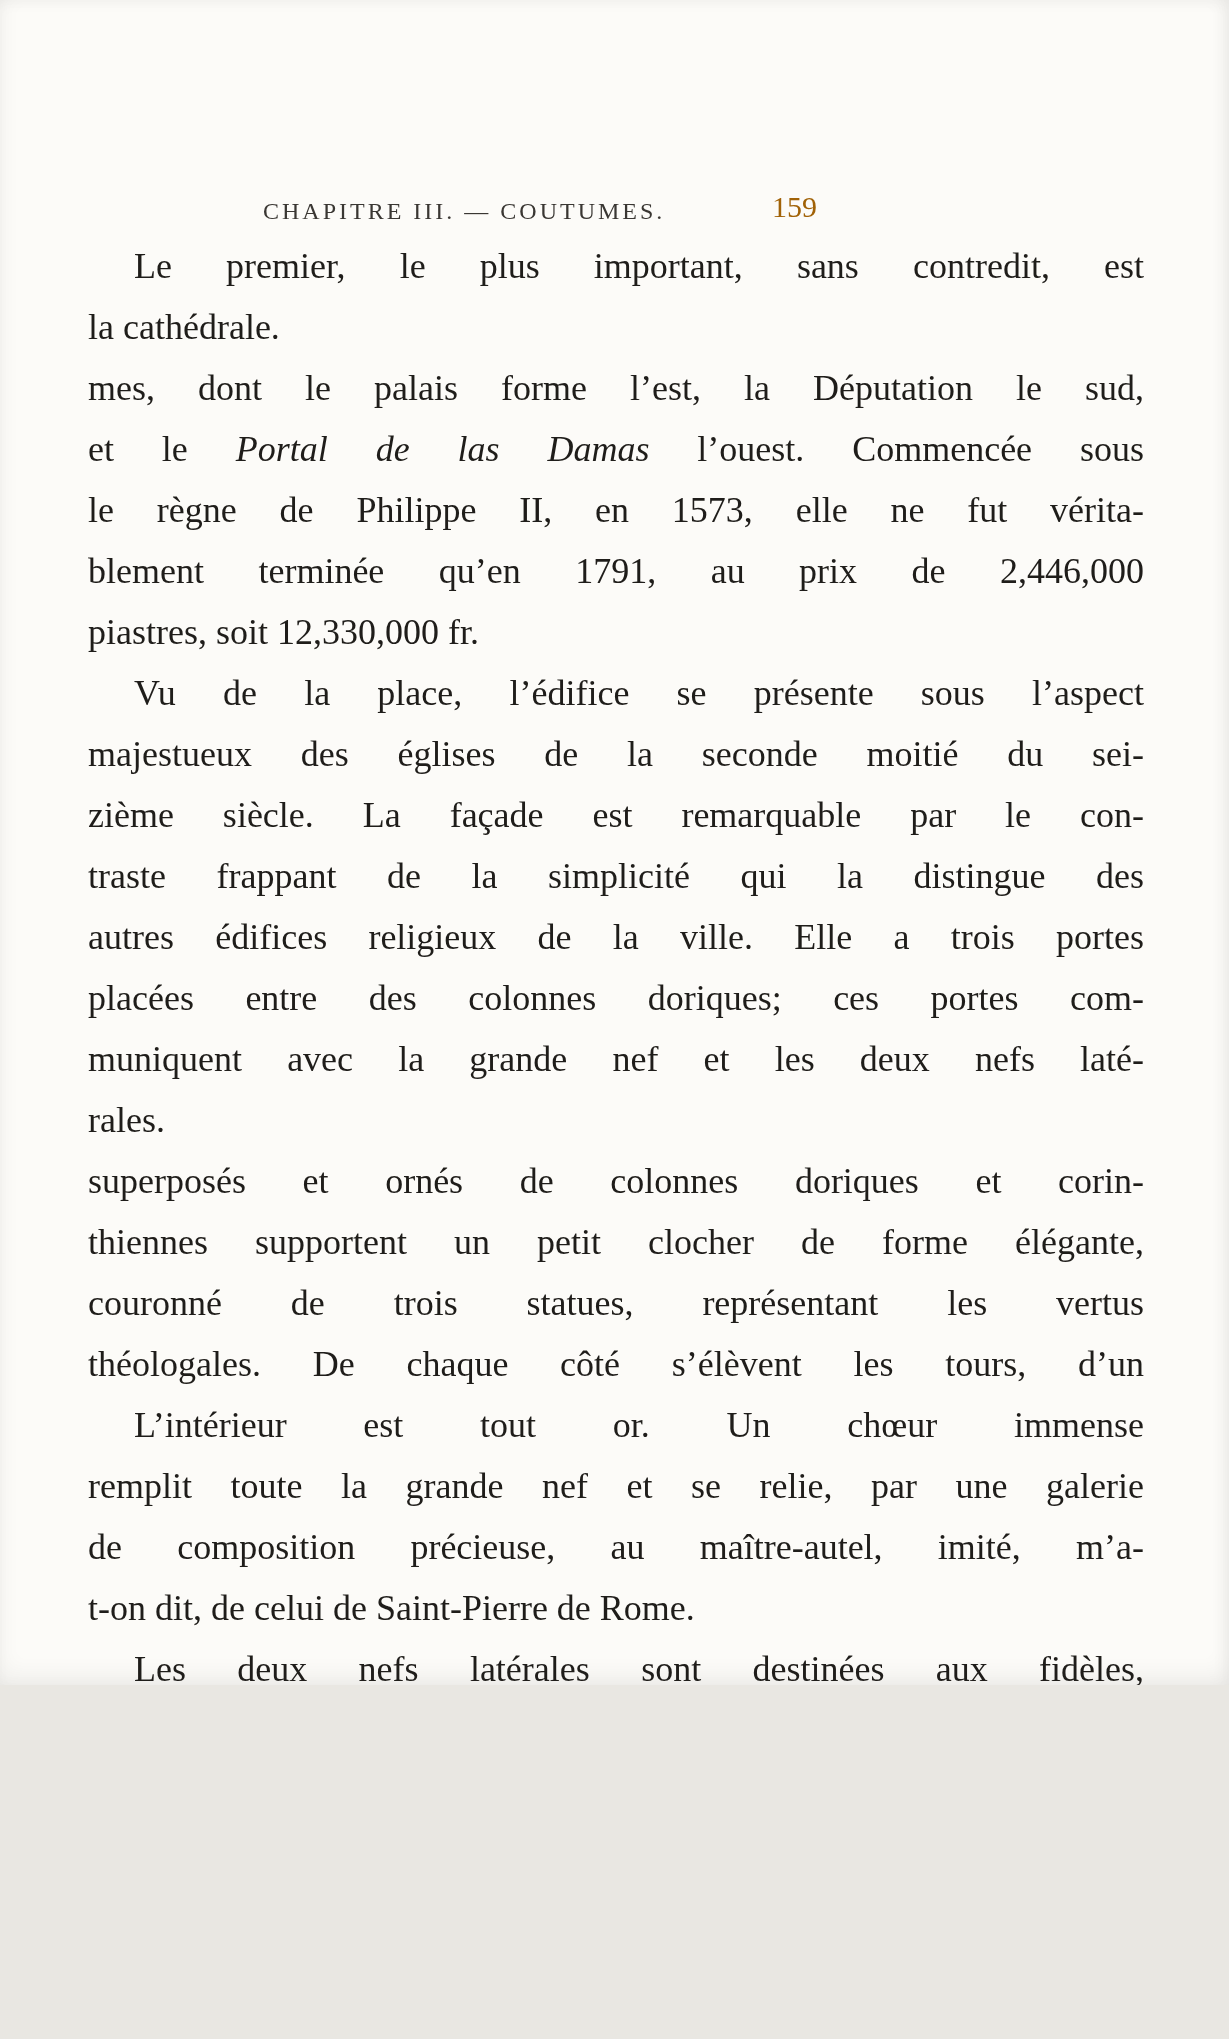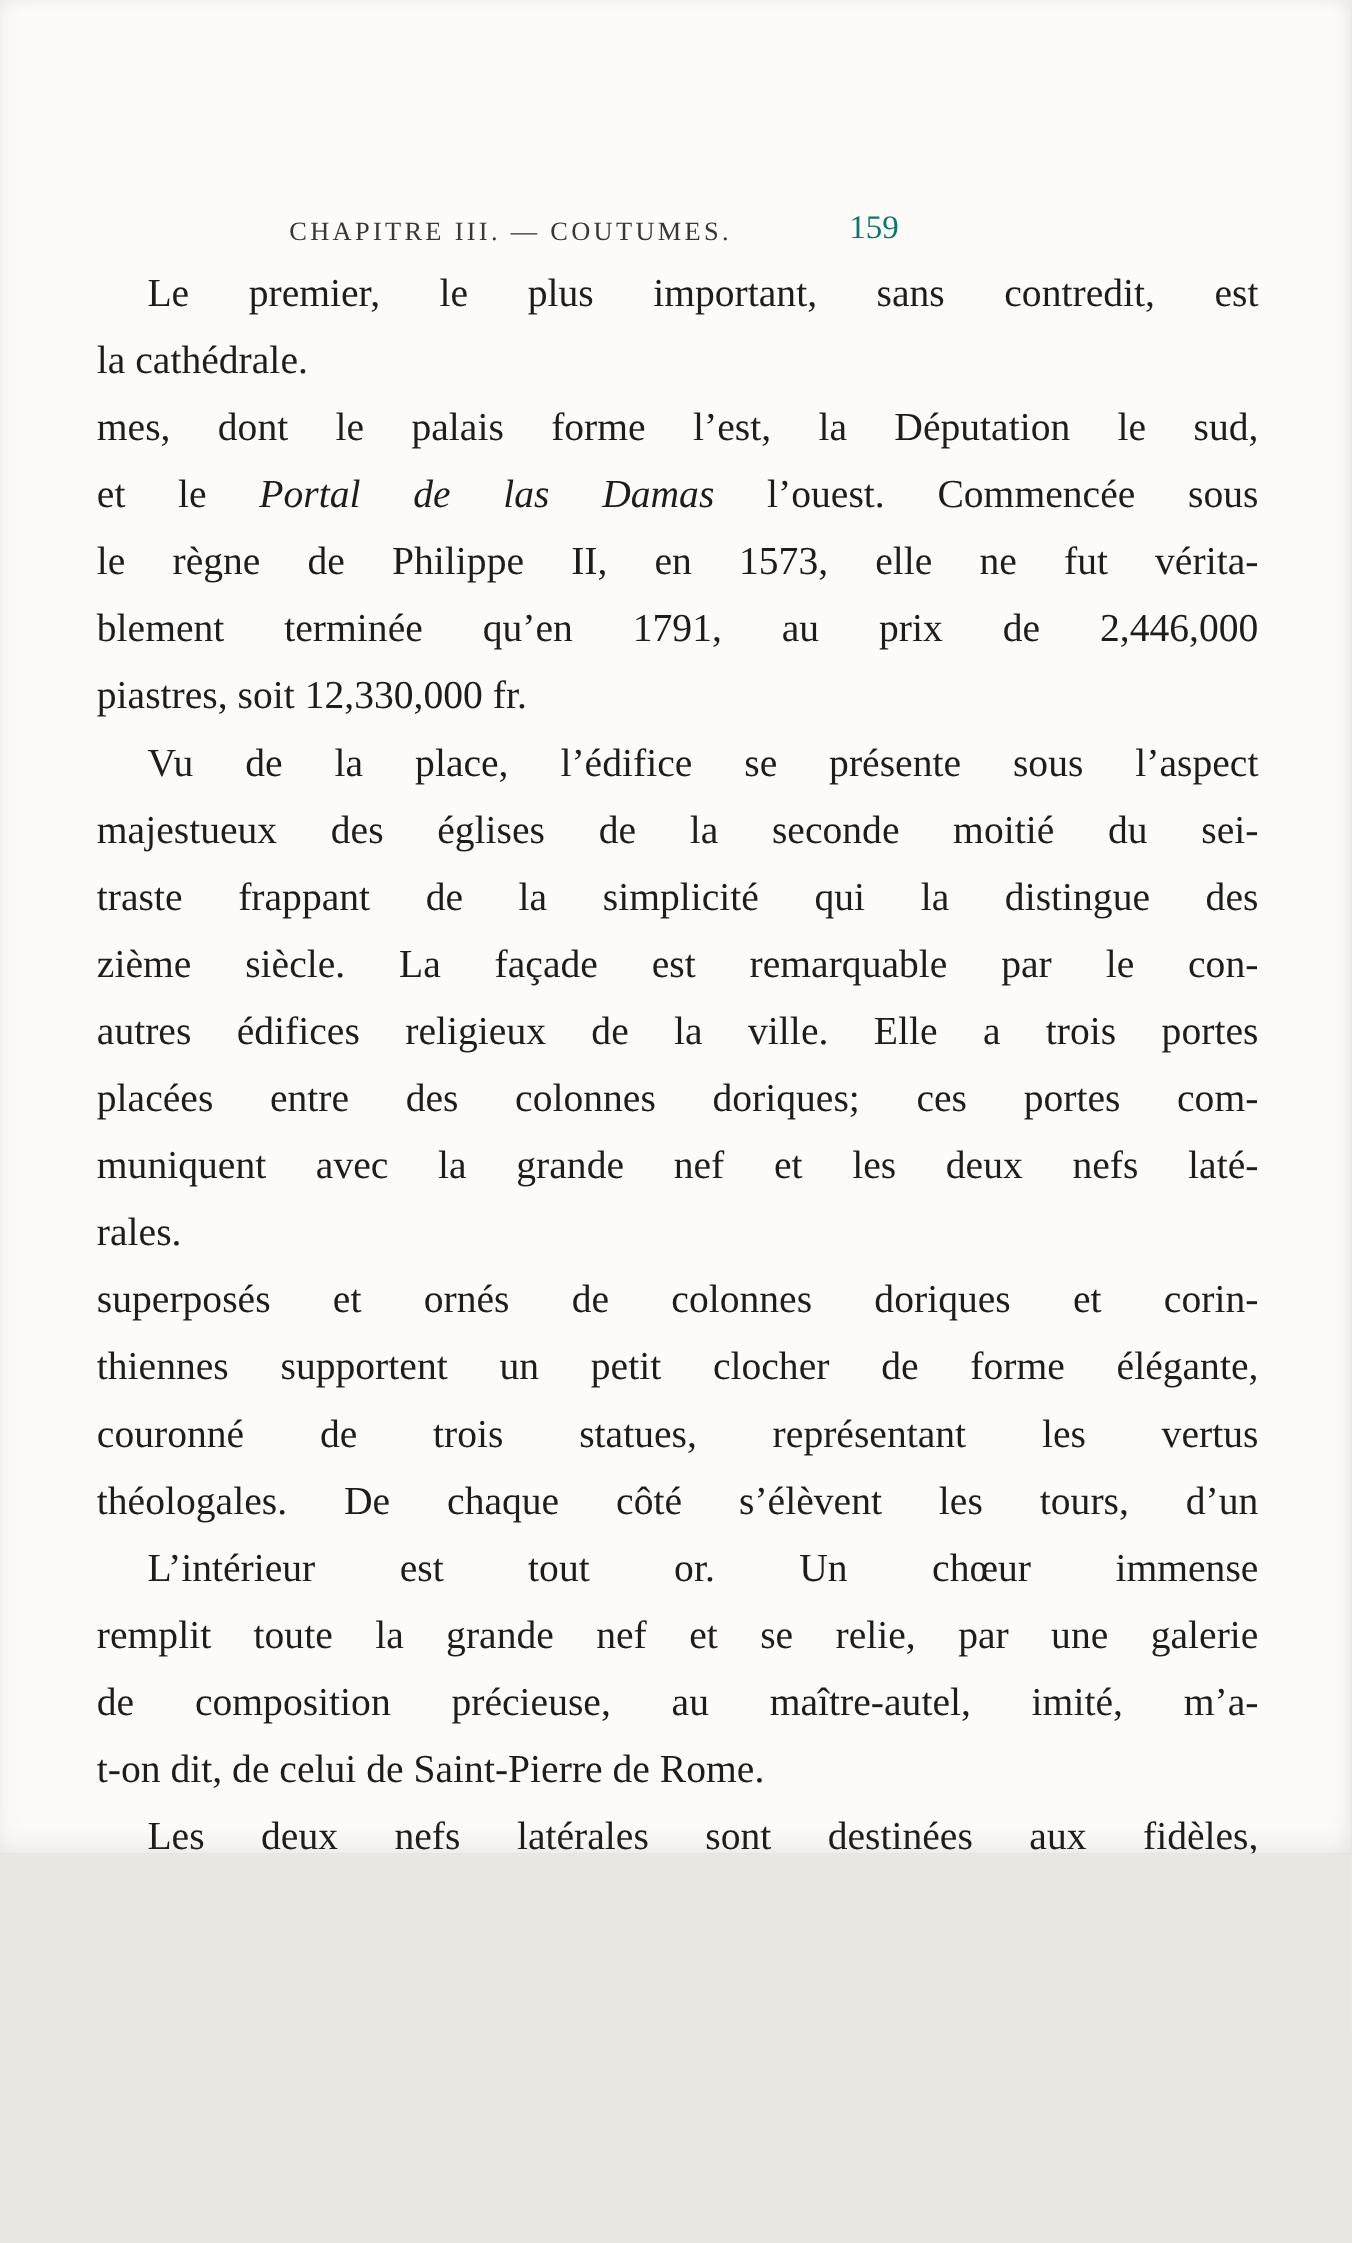--- a/index.html
+++ b/index.html
@@ -24,21 +24,21 @@
     font-size: 24px;
     letter-spacing: 3px;
     color: #3a3733;
     white-space: nowrap;
   }
   .page-number {
     position: absolute;
     top: 190px;
     left: 772px;
     font-size: 30px;
-    color: #0f766e;
+    color: #a16207;
   }
   .page-body {
     position: absolute;
     top: 236px;
     left: 88px;
     width: 1056px;
     font-size: 36px;
     line-height: 61px;
   }
   .para { margin: 0; }
@@ -70,22 +70,22 @@
       <div class="line">mes, dont le palais forme l’est, la Députation le sud,</div>
       <div class="line"><span>et le </span><em>Portal de las Damas</em><span> l’ouest. Commencée sous</span></div>
       <div class="line">le règne de Philippe II, en 1573, elle ne fut vérita-</div>
       <div class="line">blement terminée qu’en 1791, au prix de 2,446,000</div>
       <div class="line last">piastres, soit 12,330,000 fr.</div>
     </div>
 
     <div class="para">
       <div class="line first">Vu de la place, l’édifice se présente sous l’aspect</div>
       <div class="line">majestueux des églises de la seconde moitié du sei-</div>
+      <div class="line">zième siècle. La façade est remarquable par le con-</div>
       <div class="line">traste frappant de la simplicité qui la distingue des</div>
-      <div class="line">zième siècle. La façade est remarquable par le con-</div>
       <div class="line">autres édifices religieux de la ville. Elle a trois portes</div>
       <div class="line">placées entre des colonnes doriques; ces portes com-</div>
       <div class="line">muniquent avec la grande nef et les deux nefs laté-</div>
       <div class="line last">rales.</div>
     </div>
 
     <div class="para">
       <div class="line">superposés et ornés de colonnes doriques et corin-</div>
       <div class="line">thiennes supportent un petit clocher de forme élégante,</div>
       <div class="line">couronné de trois statues, représentant les vertus</div>

